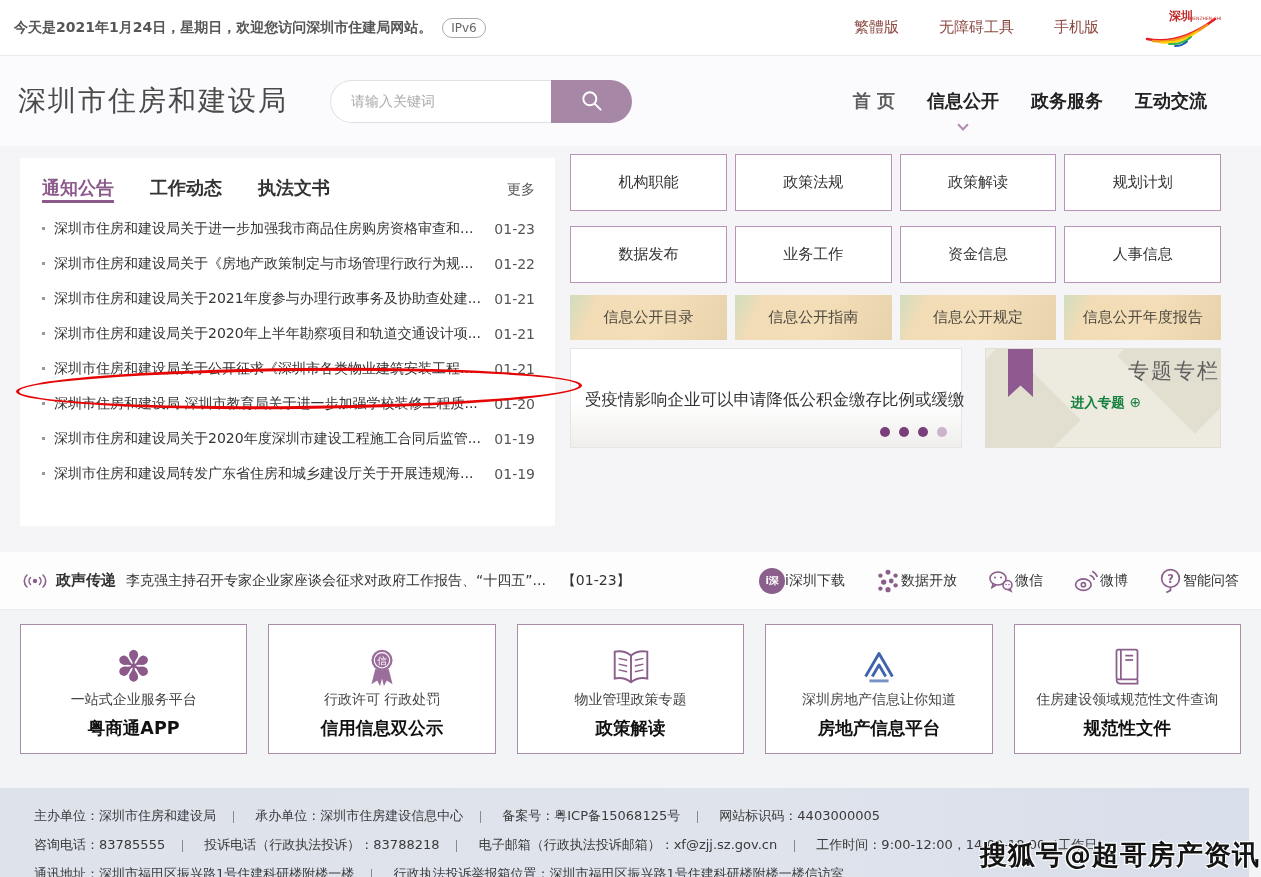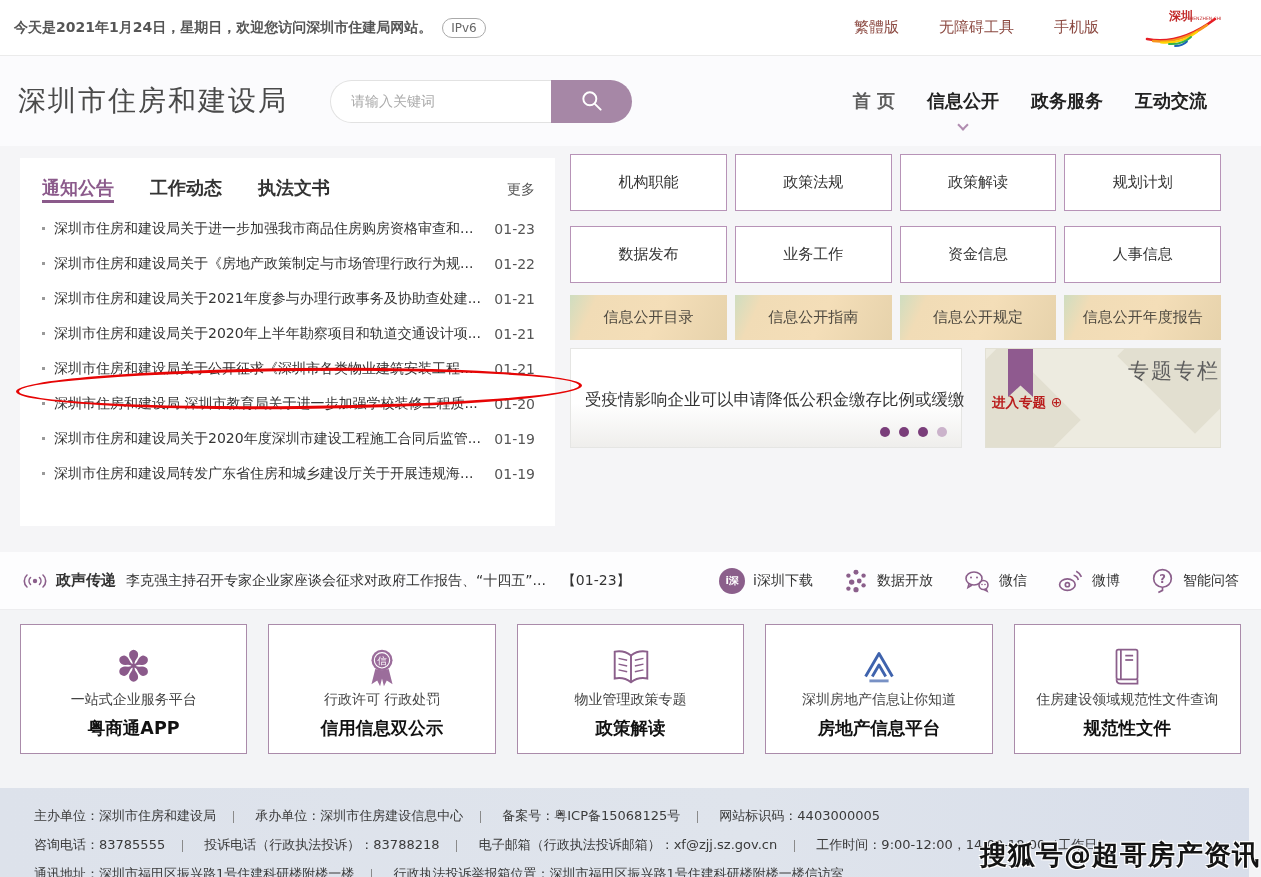--- a/index.html
+++ b/index.html
@@ -96,32 +96,32 @@
   .special::before, .special::after {
     content:""; position:absolute; width:110px; height:110px; background:#e2dfd0; transform:rotate(45deg);
   }
   .special::before { left:-38px; top:16px; }
   .special::after { right:-30px; top:-48px; }
   .bookmark {
     position:absolute; left:22px; top:0; width:25px; height:48px; background:#8f5a8f; z-index:2;
     clip-path:polygon(0 0,100% 0,100% 100%,50% 76%,0 100%);
   }
   .sp-title { position:relative; z-index:2; text-align:right; margin-top:8px; font-size:21px; color:#5f5f5f; letter-spacing:2px; }
-  .sp-link { position:relative; z-index:2; margin-top:9px; font-size:13.5px; color:#b91c1c; font-weight:bold;margin-left:6px; }
+  .sp-link { position:relative; z-index:2; text-align:center; margin-top:9px; font-size:13.5px; color:#15803d; font-weight:bold;margin-left:6px; }
   .plus-icon { font-weight:normal; font-size:14px; }
   
   .strip {
     height:58px; background:#fdfdfe; border-bottom:1px solid #ededef;
     display:flex; align-items:center; padding:0 22px;
   }
   .strip-label { font-size:15px; font-weight:bold; color:#333; margin:0 10px 0 8px; white-space:nowrap; }
   .strip-text { font-size:14px; color:#333; white-space:nowrap; cursor:pointer; }
   .strip-date { font-size:14px; color:#333; margin-left:16px; white-space:nowrap; }
   .strip-services { margin-left:auto; display:flex; align-items:center; gap:30px; }
-  .svc { display:flex; align-items:center; gap:8px; font-size:14px; color:#333; cursor:pointer; white-space:nowrap; }
+  .svc { display:flex; align-items:center; font-size:14px; color:#333; cursor:pointer; white-space:nowrap; }
   .ibadge {
     width:26px; height:26px; border-radius:50%; background:#8b5f8b; color:#fff;
     font-size:10px; font-weight:bold; display:flex; align-items:center; justify-content:center;
   }
   
   .cards { display:flex; gap:21px; margin:14px 20px 0; height:130px; }
   .card {
     flex:1; background:#fff; border:1px solid #aa8baa; position:relative; cursor:pointer;
     display:flex; flex-direction:column; align-items:center; justify-content:flex-end; padding-bottom:13px;
   }

